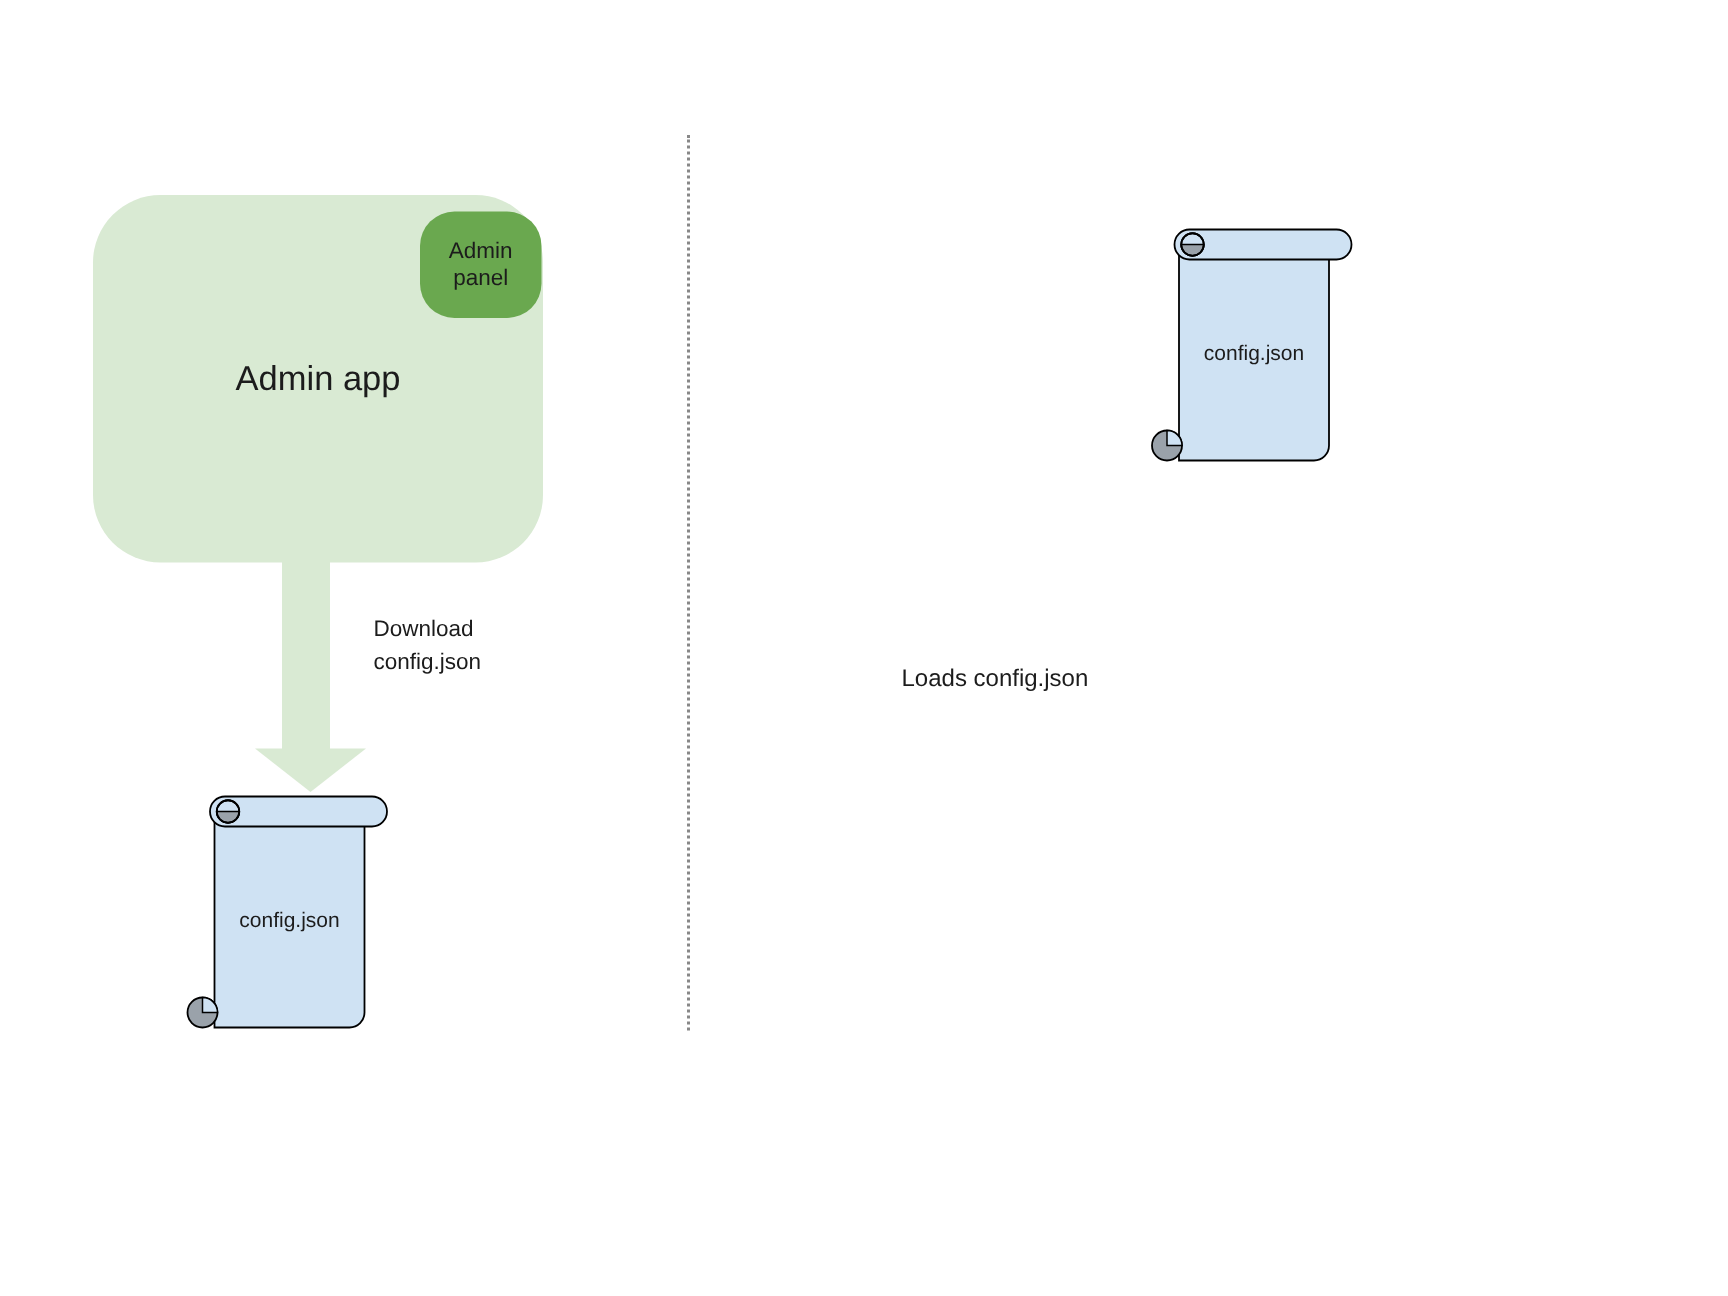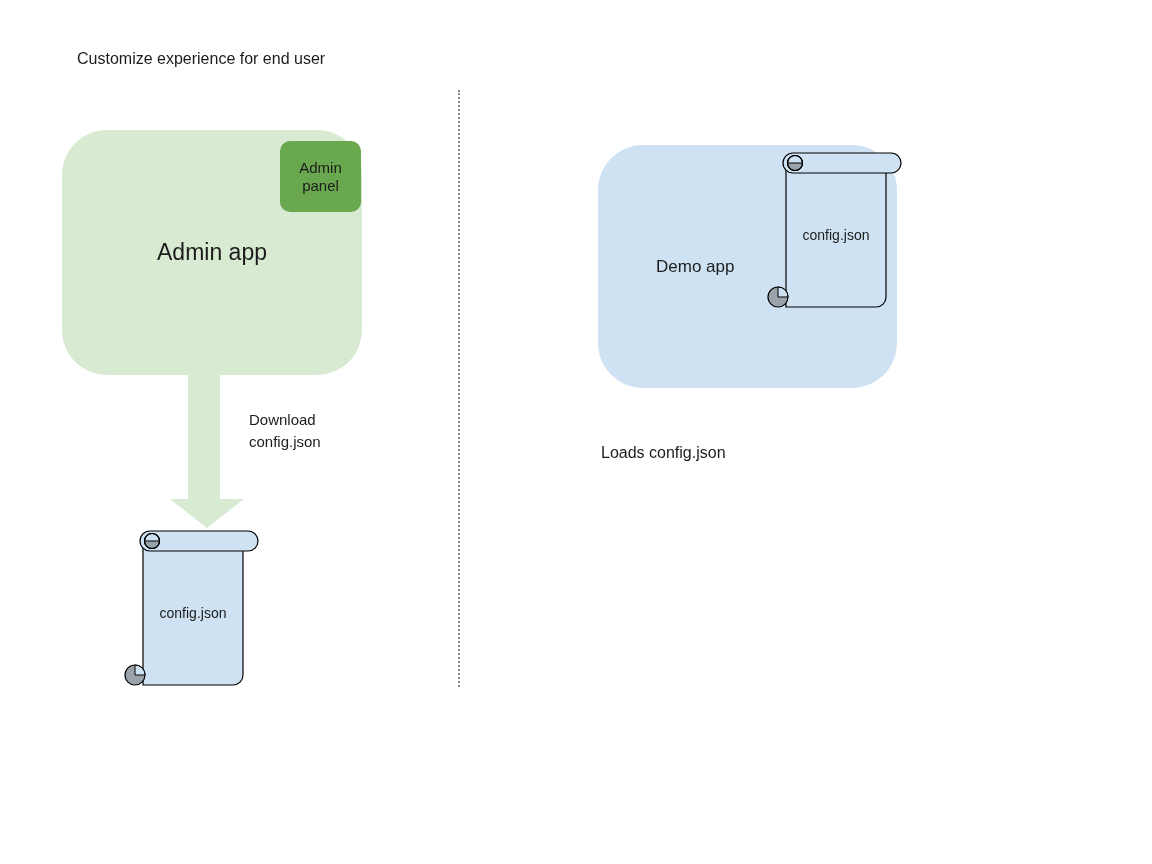--- a/index.html
+++ b/index.html
@@ -28,21 +28,21 @@
     background: var(--light-green, #d9ead3);
     border-radius: 45px;
     display: flex; align-items: center; justify-content: center;
   }
   .admin-app-label { font-size: 23px; }
   .admin-panel-badge {
     position: absolute;
     left: 218px; top: 11px;
     width: 81px; height: 71px;
     background: var(--green, #6aa84f);
-    border-radius: 10px;
+    border-radius: 23px;
     display: flex; align-items: center; justify-content: center;
     text-align: center;
     font-size: 15px; line-height: 18px;
     padding: 0 8px; box-sizing: border-box;
   }
   .download-caption {
     left: 249px; top: 409px;
     font-size: 15px; line-height: 22px;
   }
   .demo-app-box {
@@ -81,21 +81,20 @@
     font-family: "Liberation Sans", sans-serif;
     font-size: 14px;
     fill: var(--text-dark, #1c1c1c);
   }
 </style>
 </head>
 <body>
 
 <div class="canvas">
 
-  <div class="abs section-title" style="left:77px; top:50px;">Customize experience for end user</div>
 
 
   <div class="abs divider"></div>
 
   <div class="abs admin-app-box">
     <span class="admin-app-label">Admin app</span>
     <div class="admin-panel-badge">
       <span>Admin panel</span>
     </div>
   </div>
@@ -114,23 +113,20 @@
     <path class="sc-body" d="M21 13 H121 V147 A10 10 0 0 1 111 157 H21 Z"></path>
     <rect class="sc-roll" x="18" y="3" width="118" height="20" rx="10"></rect>
     <circle class="sc-spiral-bg" cx="30" cy="13" r="7.5"></circle>
     <path class="sc-spiral-gray" d="M22.5 13 A7.5 7.5 0 0 0 37.5 13 Z"></path>
     <circle class="sc-spiral-outline" cx="30" cy="13" r="7.5"></circle>
     <circle class="sc-curl" cx="13" cy="147" r="10"></circle>
     <path class="sc-curl-notch" d="M13 147 L13 137 A10 10 0 0 1 23 147 Z"></path>
     <text x="71" y="90" text-anchor="middle">config.json</text>
   </svg>
 
-  <div class="abs demo-app-box">
-    <span class="demo-app-label">Demo app</span>
-  </div>
 
   <svg class="abs scroll-right" width="140" height="160" viewBox="0 0 140 160">
     <path class="sc-body" d="M21 13 H121 V147 A10 10 0 0 1 111 157 H21 Z"></path>
     <rect class="sc-roll" x="18" y="3" width="118" height="20" rx="10"></rect>
     <circle class="sc-spiral-bg" cx="30" cy="13" r="7.5"></circle>
     <path class="sc-spiral-gray" d="M22.5 13 A7.5 7.5 0 0 0 37.5 13 Z"></path>
     <circle class="sc-spiral-outline" cx="30" cy="13" r="7.5"></circle>
     <circle class="sc-curl" cx="13" cy="147" r="10"></circle>
     <path class="sc-curl-notch" d="M13 147 L13 137 A10 10 0 0 1 23 147 Z"></path>
     <text x="71" y="90" text-anchor="middle">config.json</text>

